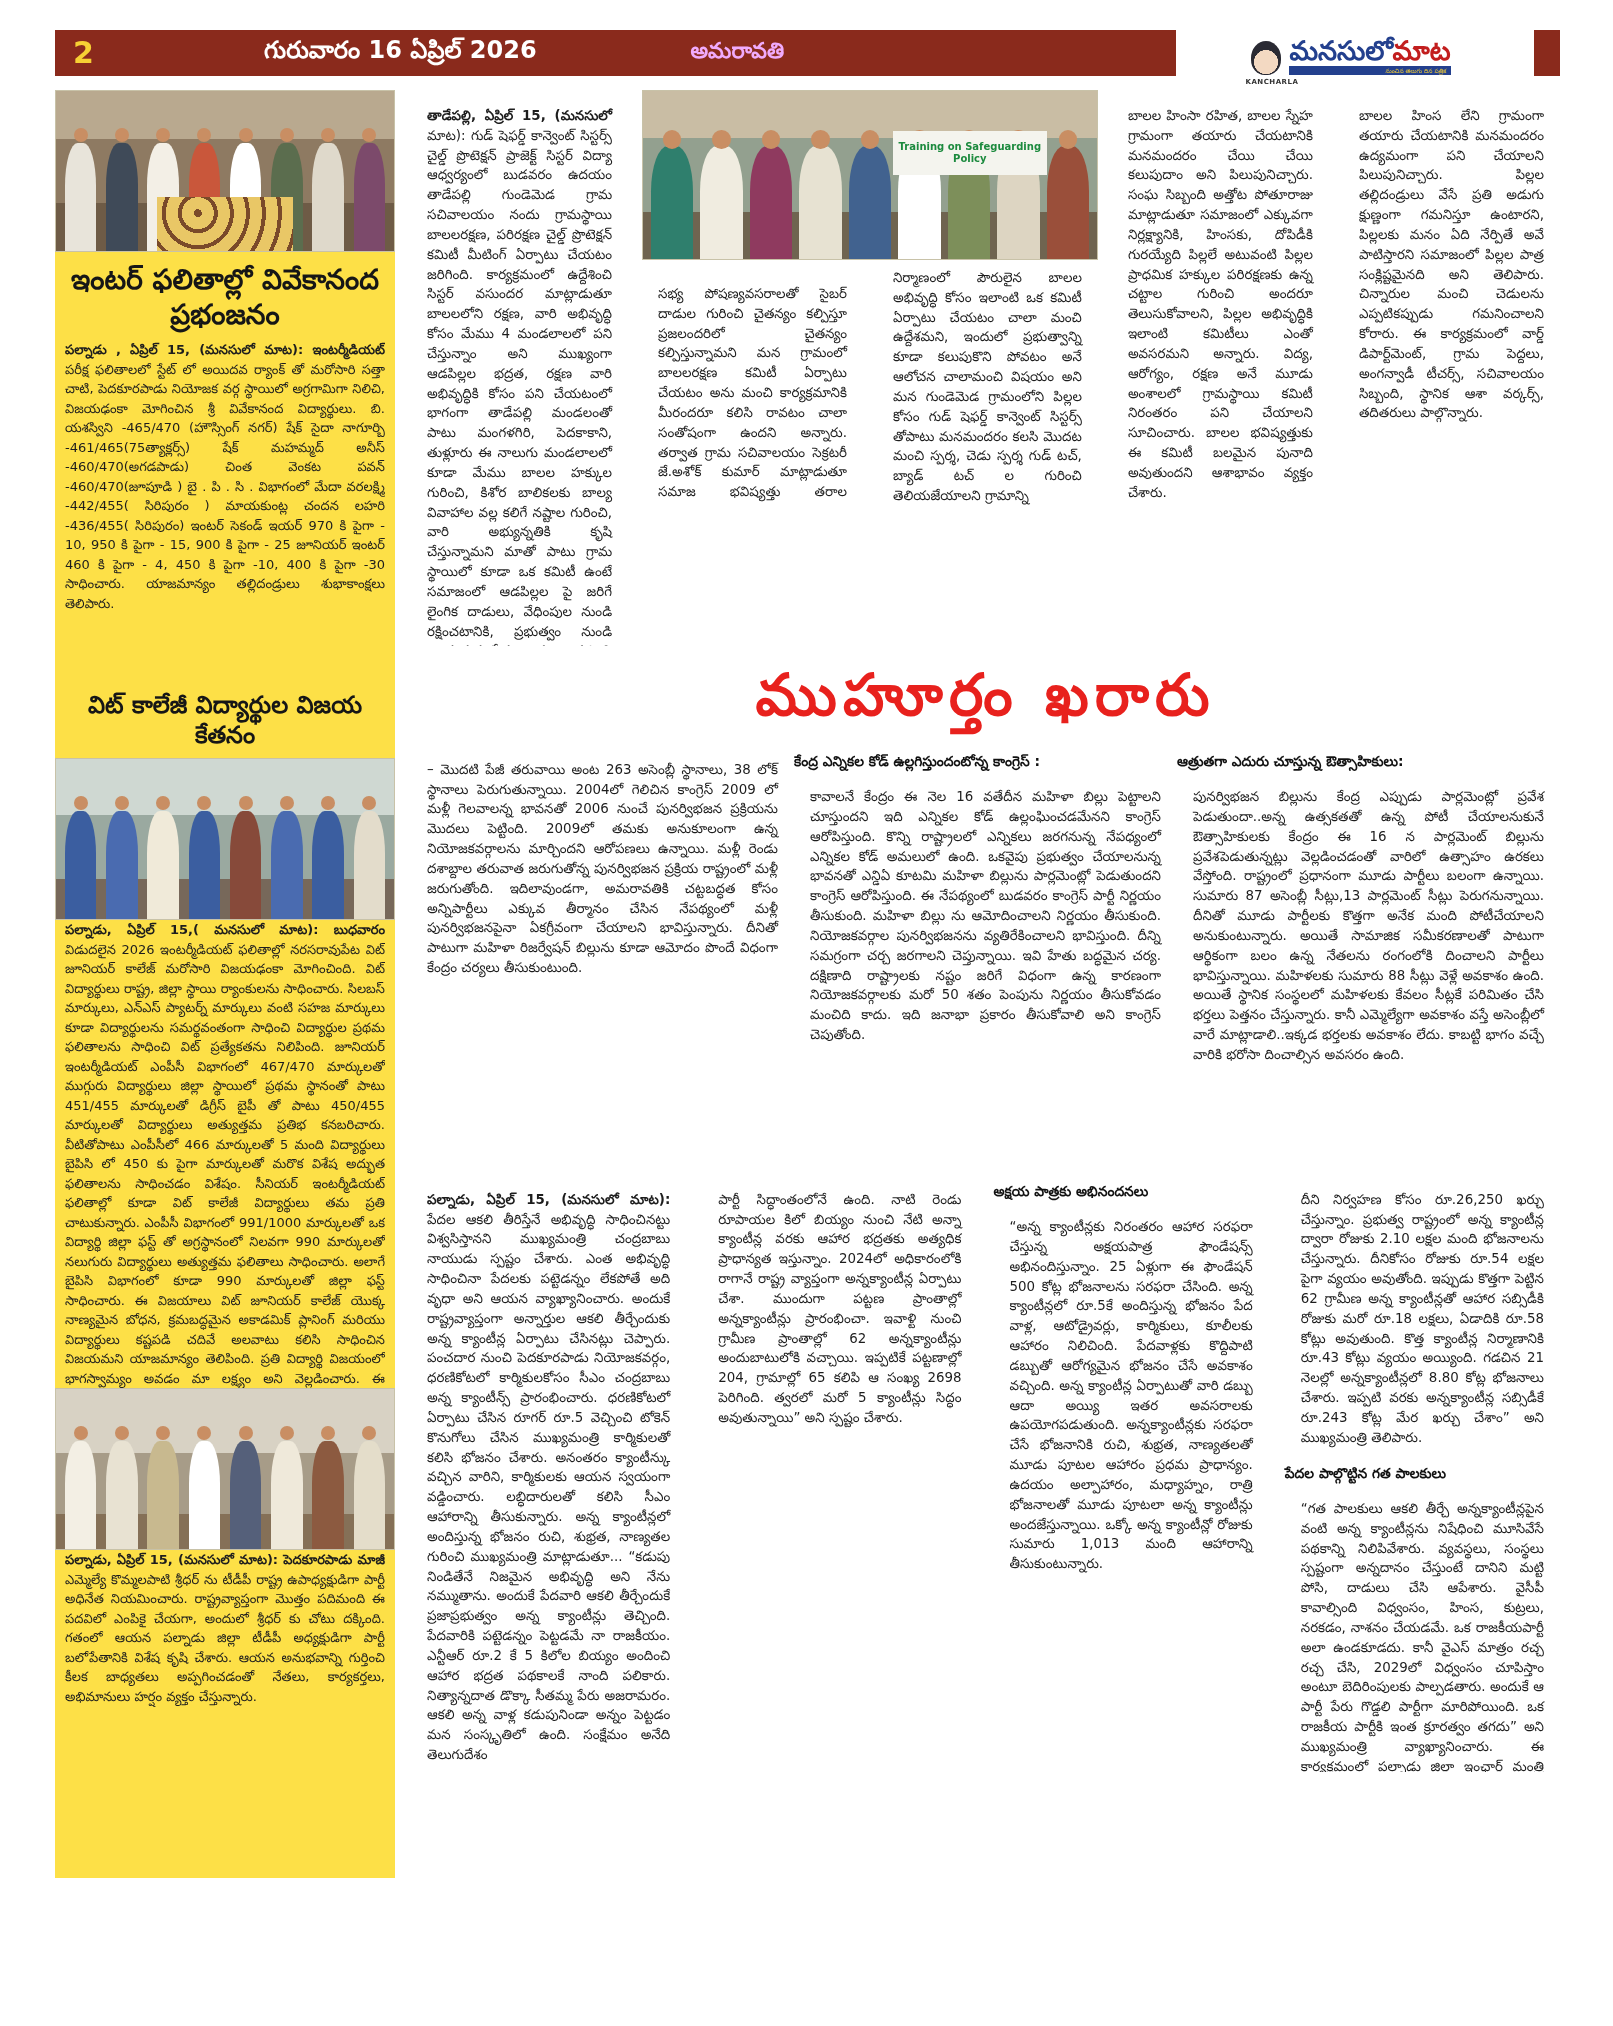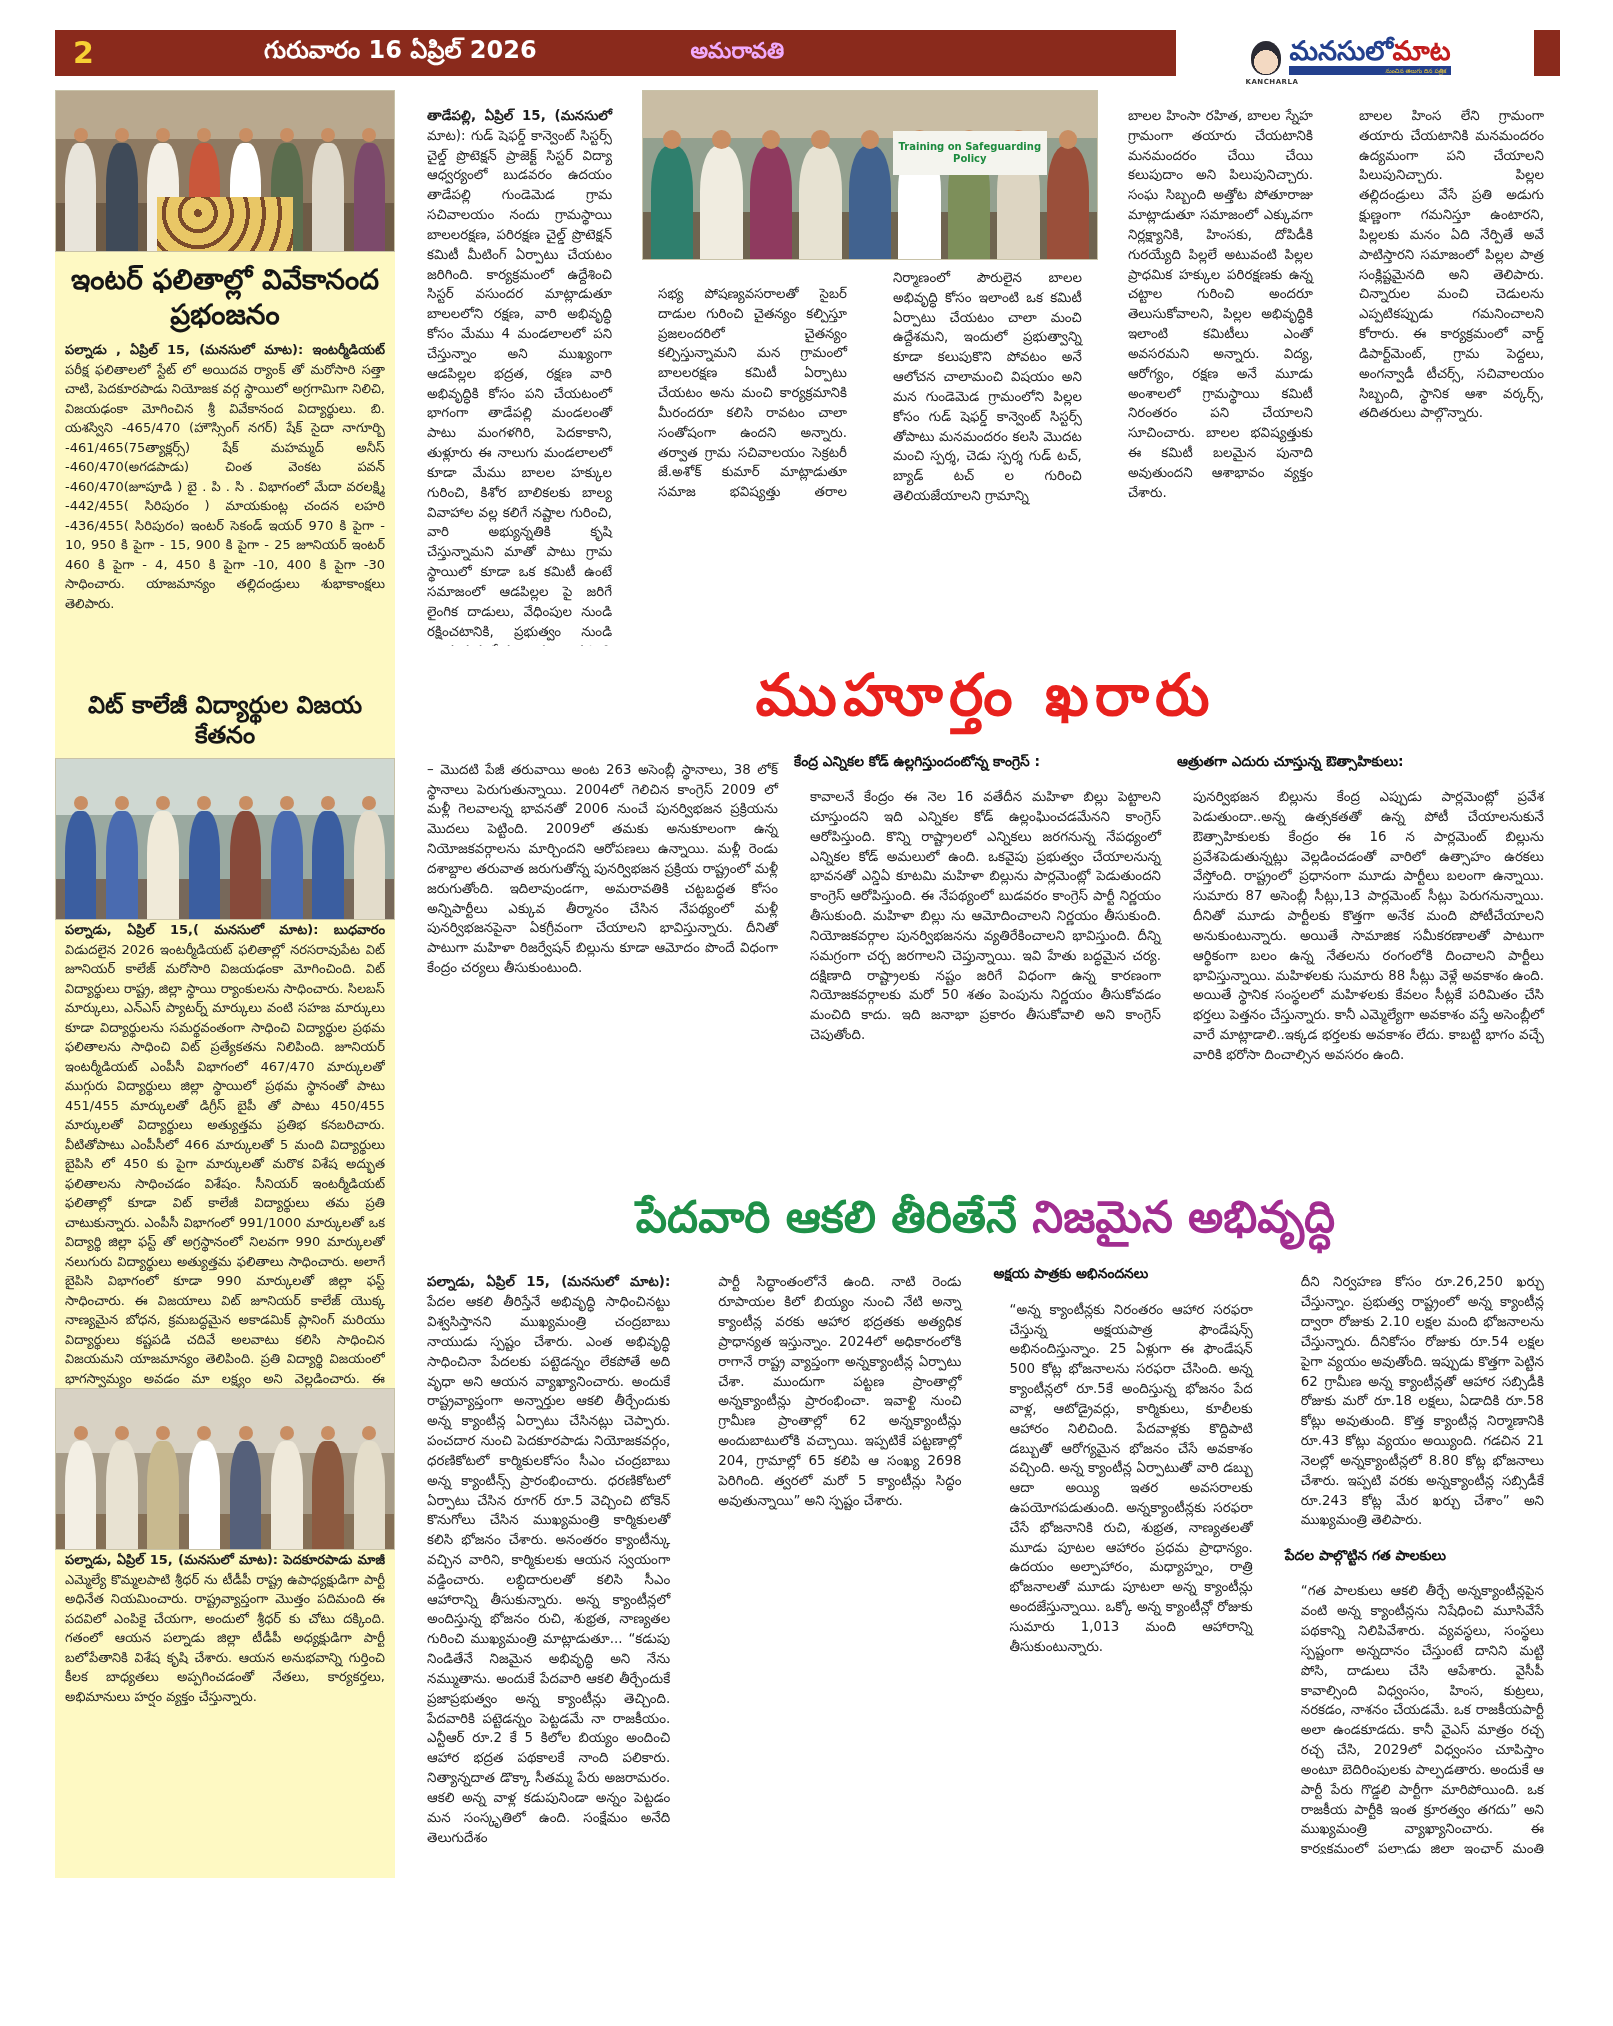--- a/index.html
+++ b/index.html
@@ -24,21 +24,21 @@
   .logo-line{font-size:27px;font-weight:bold;line-height:1.05;white-space:nowrap;}
   .logo-blue{color:#23408e;}
   .logo-red{color:#c21e1e;}
   .logo-underbar{background:#23408e;height:9px;width:100%;margin-top:1px;
     display:flex;align-items:center;justify-content:flex-end;padding:0 4px;box-sizing:border-box;}
   .logo-underbar span{color:#f7d034;font-size:6px;line-height:1;white-space:nowrap;}
   .topbar-endblock{width:26px;background:#8a2a1c;margin-left:8px;}
 
   
   .content{display:flex;gap:16px;padding:14px 53px 0 55px;box-sizing:border-box;}
-  aside.sidebar{width:340px;flex:0 0 340px;background:#fef9c3;padding:0 0 10px 0;}
+  aside.sidebar{width:340px;flex:0 0 340px;background:#fde047;padding:0 0 10px 0;}
   main.main{flex:1;min-width:0;}
 
   
   .photo{position:relative;overflow:hidden;border:1px solid #c8c2a8;}
   .photo .people{position:absolute;left:0;right:0;bottom:0;top:18%;display:flex;align-items:flex-end;justify-content:space-around;padding:0 4px;}
   .photo .person{width:9.5%;height:82%;border-radius:40% 40% 0 0;position:relative;}
   .photo .person::before{content:"";position:absolute;top:-14%;left:28%;width:44%;aspect-ratio:1/1;border-radius:50%;background:#c98e63;}
   .sc-indoor{background:linear-gradient(#b9a98f 0 30%, #8e7a62 30% 70%, #6e5b46 70% 100%);}
   .sc-school{background:linear-gradient(#cfd8d2 0 35%, #9aa9a0 35% 75%, #77685a 75% 100%);}
   .sc-street{background:linear-gradient(#d8d2c4 0 40%, #a79c88 40% 78%, #857057 78% 100%);}
@@ -209,24 +209,20 @@
             <p class="bodytxt">కావాలనే కేంద్రం ఈ నెల 16 వతేదీన మహిళా బిల్లు పెట్టాలని చూస్తుందని ఇది ఎన్నికల కోడ్ ఉల్లంఘించడమేనని కాంగ్రెస్ ఆరోపిస్తుంది. కొన్ని రాష్ట్రాలలో ఎన్నికలు జరగనున్న నేపధ్యంలో ఎన్నికల కోడ్ అమలులో ఉంది. ఒకవైపు ప్రభుత్వం చేయాలనున్న భావనతో ఎన్డిఏ కూటమి మహిళా బిల్లును పార్లమెంట్లో పెడుతుందని కాంగ్రెస్ ఆరోపిస్తుంది. ఈ నేపథ్యంలో బుడవరం కాంగ్రెస్ పార్టీ నిర్ణయం తీసుకుంది. మహిళా బిల్లు ను ఆమోదించాలని నిర్ణయం తీసుకుంది. నియోజకవర్గాల పునర్విభజనను వ్యతిరేకించాలని భావిస్తుంది. దీన్ని సమగ్రంగా చర్చ జరగాలని చెప్తున్నాయి. ఇవి హేతు బద్ధమైన చర్య. దక్షిణాది రాష్ట్రాలకు నష్టం జరిగే విధంగా ఉన్న కారణంగా నియోజకవర్గాలకు మరో 50 శతం పెంపును నిర్ణయం తీసుకోవడం మంచిది కాదు. ఇది జనాభా ప్రకారం తీసుకోవాలి అని కాంగ్రెస్ చెపుతోంది.</p>
           </div>
           <div class="a2-col">
             <div class="subhead">ఆత్రుతగా ఎదురు చూస్తున్న ఔత్సాహికులు:</div>
             <p class="bodytxt">పునర్విభజన బిల్లును కేంద్ర ఎప్పుడు పార్లమెంట్లో ప్రవేశ పెడుతుందా..అన్న ఉత్సకతతో ఉన్న పోటీ చేయాలనుకునే ఔత్సాహికులకు కేంద్రం ఈ 16 న పార్లమెంట్ బిల్లును ప్రవేశపెడుతున్నట్లు వెల్లడించడంతో వారిలో ఉత్సాహం ఉరకలు వేస్తోంది. రాష్ట్రంలో ప్రధానంగా మూడు పార్టీలు బలంగా ఉన్నాయి. సుమారు 87 అసెంబ్లీ సీట్లు,13 పార్లమెంట్ సీట్లు పెరుగనున్నాయి. దీనితో మూడు పార్టీలకు కొత్తగా అనేక మంది పోటీచేయాలని అనుకుంటున్నారు. అయితే సామాజిక సమీకరణాలతో పాటుగా ఆర్థికంగా బలం ఉన్న నేతలను రంగంలోకి దించాలని పార్టీలు భావిస్తున్నాయి. మహిళలకు సుమారు 88 సీట్లు వెళ్లే అవకాశం ఉంది. అయితే స్థానిక సంస్థలలో మహిళలకు కేవలం సీట్లకే పరిమితం చేసి భర్తలు పెత్తనం చేస్తున్నారు. కానీ ఎమ్మెల్యేగా అవకాశం వస్తే అసెంబ్లీలో వారే మాట్లాడాలి..ఇక్కడ భర్తలకు అవకాశం లేదు. కాబట్టి భాగం వచ్చే వారికి భరోసా దించాల్సిన అవసరం ఉంది.</p>
           </div>
         </div>
       </section>
 
       <section>
-        <h1 class="a3-head">
-          <span class="a3-green">పేదవారి ఆకలి తీరితేనే</span>
-          <span class="a3-magenta">నిజమైన అభివృద్ధి</span>
-        </h1>
         <div class="a3-body">
           <div class="a3-col">
             <p class="bodytxt lead">పల్నాడు, ఏప్రిల్ 15, (మనసులో మాట): పేదల ఆకలి తీరిస్తేనే అభివృద్ధి సాధించినట్టు విశ్వసిస్తానని ముఖ్యమంత్రి చంద్రబాబు నాయుడు స్పష్టం చేశారు. ఎంత అభివృద్ధి సాధించినా పేదలకు పట్టెడన్నం లేకపోతే అది వృధా అని ఆయన వ్యాఖ్యానించారు. అందుకే రాష్ట్రవ్యాప్తంగా అన్నార్తుల ఆకలి తీర్చేందుకు అన్న క్యాంటీన్ల ఏర్పాటు చేసినట్లు చెప్పారు. పంచదార నుంచి పెదకూరపాడు నియోజకవర్గం, ధరణికోటలో కార్మికులకోసం సీఎం చంద్రబాబు అన్న క్యాంటీన్స్ ప్రారంభించారు. ధరణికోటలో ఏర్పాటు చేసిన రూగర్ రూ.5 వెచ్చించి టోకెన్ కొనుగోలు చేసిన ముఖ్యమంత్రి కార్మికులతో కలిసి భోజనం చేశారు. అనంతరం క్యాంటీన్కు వచ్చిన వారిని, కార్మికులకు ఆయన స్వయంగా వడ్డించారు. లబ్ధిదారులతో కలిసి సీఎం ఆహారాన్ని తీసుకున్నారు. అన్న క్యాంటీన్లలో అందిస్తున్న భోజనం రుచి, శుభ్రత, నాణ్యతల గురించి ముఖ్యమంత్రి మాట్లాడుతూ... “కడుపు నిండితేనే నిజమైన అభివృద్ధి అని నేను నమ్ముతాను. అందుకే పేదవారి ఆకలి తీర్చేందుకే ప్రజాప్రభుత్వం అన్న క్యాంటీన్లు తెచ్చింది. పేదవారికి పట్టెడన్నం పెట్టడమే నా రాజకీయం. ఎన్టీఆర్ రూ.2 కే 5 కిలోల బియ్యం అందించి ఆహార భద్రత పథకాలకే నాంది పలికారు. నిత్యాన్నదాత డొక్కా సీతమ్మ పేరు అజరామరం. ఆకలి అన్న వాళ్ల కడుపునిండా అన్నం పెట్టడం మన సంస్కృతిలో ఉంది. సంక్షేమం అనేది తెలుగుదేశం</p>
           </div>
           <div class="a3-col">
             <p class="bodytxt">పార్టీ సిద్ధాంతంలోనే ఉంది. నాటి రెండు రూపాయల కిలో బియ్యం నుంచి నేటి అన్నా క్యాంటీన్ల వరకు ఆహార భద్రతకు అత్యధిక ప్రాధాన్యత ఇస్తున్నాం. 2024లో అధికారంలోకి రాగానే రాష్ట్ర వ్యాప్తంగా అన్నక్యాంటీన్ల ఏర్పాటు చేశా. ముందుగా పట్టణ ప్రాంతాల్లో అన్నక్యాంటీన్లు ప్రారంభించా. ఇవాళ్టి నుంచి గ్రామీణ ప్రాంతాల్లో 62 అన్నక్యాంటీన్లు అందుబాటులోకి వచ్చాయి. ఇప్పటికే పట్టణాల్లో 204, గ్రామాల్లో 65 కలిపి ఆ సంఖ్య 2698 పెరిగింది. త్వరలో మరో 5 క్యాంటీన్లు సిద్ధం అవుతున్నాయి” అని స్పష్టం చేశారు.</p>
           </div>
           <div class="a3-col">
             <div class="subhead">అక్షయ పాత్రకు అభినందనలు</div>
             <p class="bodytxt">“అన్న క్యాంటీన్లకు నిరంతరం ఆహార సరఫరా చేస్తున్న అక్షయపాత్ర ఫౌండేషన్స్ అభినందిస్తున్నాం. 25 ఏళ్లుగా ఈ ఫౌండేషన్ 500 కోట్ల భోజనాలను సరఫరా చేసింది. అన్న క్యాంటీన్లలో రూ.5కే అందిస్తున్న భోజనం పేద వాళ్ల, ఆటోడ్రైవర్లు, కార్మికులు, కూలీలకు ఆహారం నిలిచింది. పేదవాళ్లకు కొద్దిపాటి డబ్బుతో ఆరోగ్యమైన భోజనం చేసే అవకాశం వచ్చింది. అన్న క్యాంటీన్ల ఏర్పాటుతో వారి డబ్బు ఆదా అయ్యి ఇతర అవసరాలకు ఉపయోగపడుతుంది. అన్నక్యాంటీన్లకు సరఫరా చేసే భోజనానికి రుచి, శుభ్రత, నాణ్యతలతో మూడు పూటల ఆహారం ప్రధమ ప్రాధాన్యం. ఉదయం అల్పాహారం, మధ్యాహ్నం, రాత్రి భోజనాలతో మూడు పూటలా అన్న క్యాంటీన్లు అందజేస్తున్నాయి. ఒక్కో అన్న క్యాంటీన్లో రోజుకు సుమారు 1,013 మంది ఆహారాన్ని తీసుకుంటున్నారు.</p>

